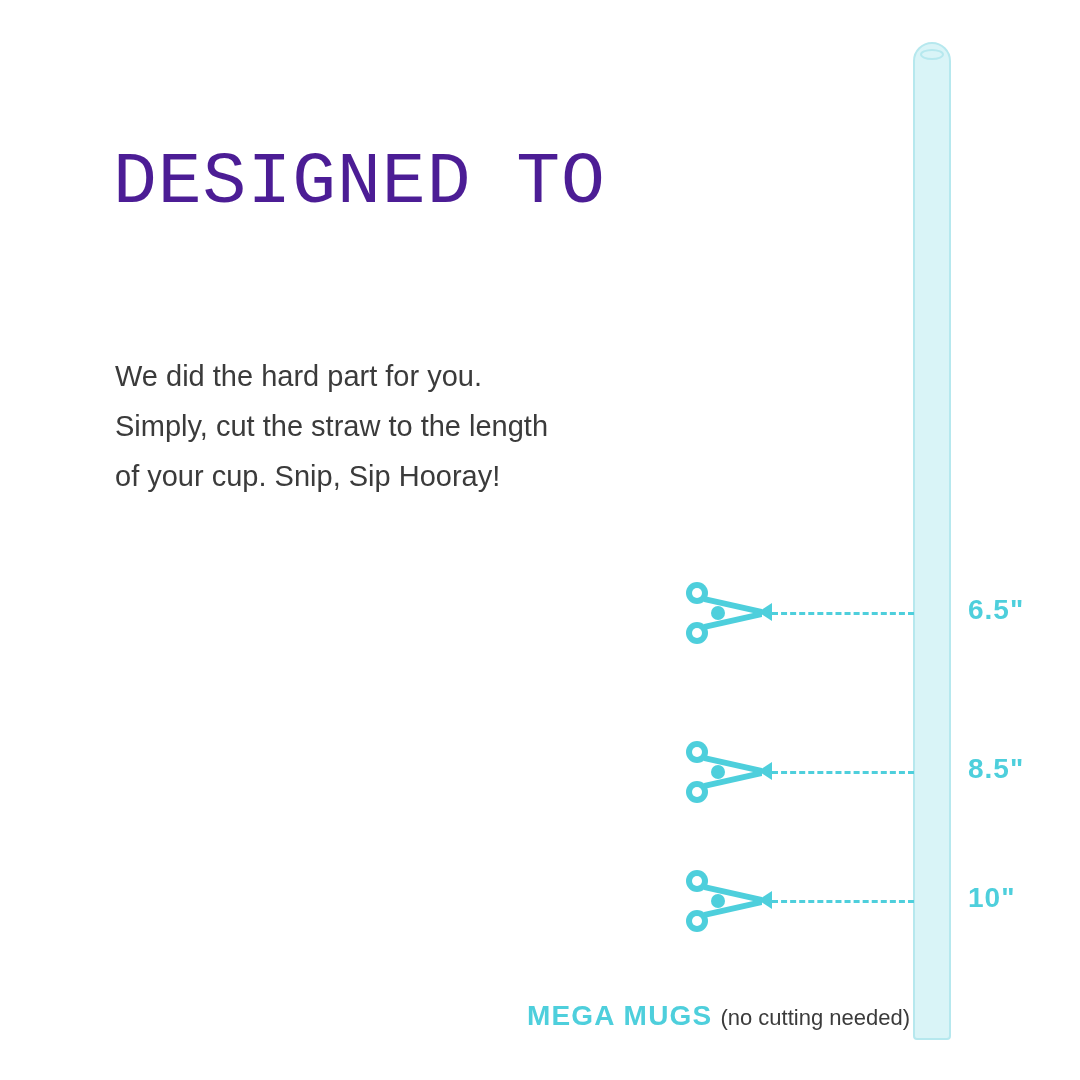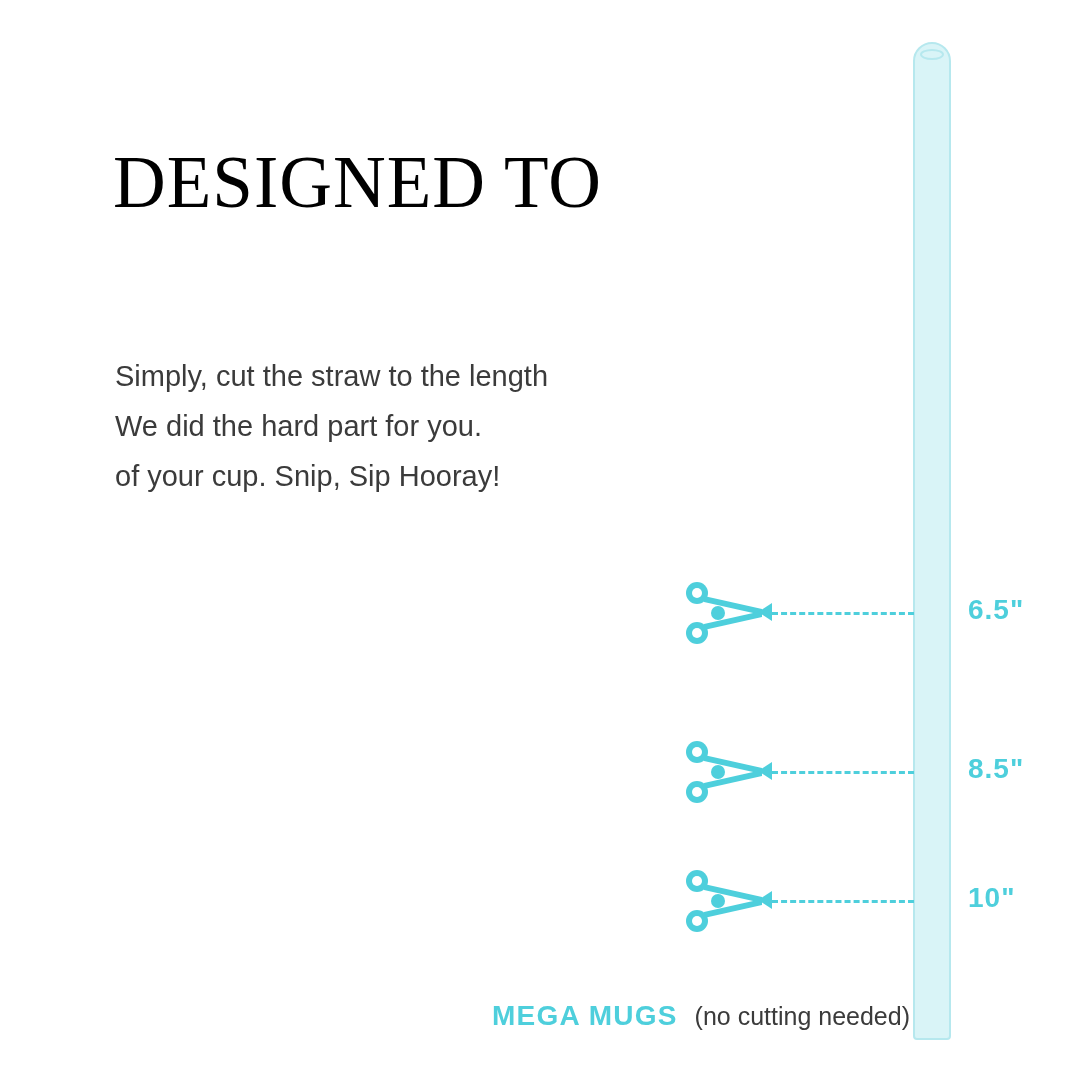--- a/index.html
+++ b/index.html
@@ -19,22 +19,22 @@
   }
 
   
   .headline {
     position: absolute;
     left: 113px;
     top: 148px;
     width: 720px;
   }
   .headline-line1, .headline-line2 {
-    color: #000000;
-    font-family: Liberation Serif, serif;
+    color: #4c1d95;
+    font-family: Liberation Mono, monospace;
     letter-spacing: 1px;
     line-height: 0.96;
     white-space: nowrap;
   }
   .headline-line1 {
     font-size: 73px;
     font-weight: 400;
   }
   .headline-line2 {
     font-size: 73px;
@@ -126,37 +126,37 @@
   }
   .mega-name {
     color: #4ecfdc;
     font-size: 28px;
     font-weight: 700;
     letter-spacing: 1.2px;
     margin-top: 10px;
   }
   .mega-note {
     color: #3b3b3b;
-    font-size: 25px;
+    font-size: 22px;
     font-weight: 400;
-    margin-left: 17px;
+    margin-left: 8px;
   }
 </style>
 </head>
 <body>
 
 <div id="page">
 
   <div class="headline">
     <div class="headline-line1">DESIGNED TO</div>
   </div>
 
   <div class="bodycopy">
+    <div>We did the hard part for you.</div>
     <div>Simply, cut the straw to the length</div>
-    <div>We did the hard part for you.</div>
     <div>of your cup. Snip, Sip Hooray!</div>
   </div>
 
   <div class="straw">
     <div class="straw-top-ellipse"></div>
   </div>
 
   <div class="row" style="left:0; top:612px;">
 
     <span class="scissors" style="left:684px;">

